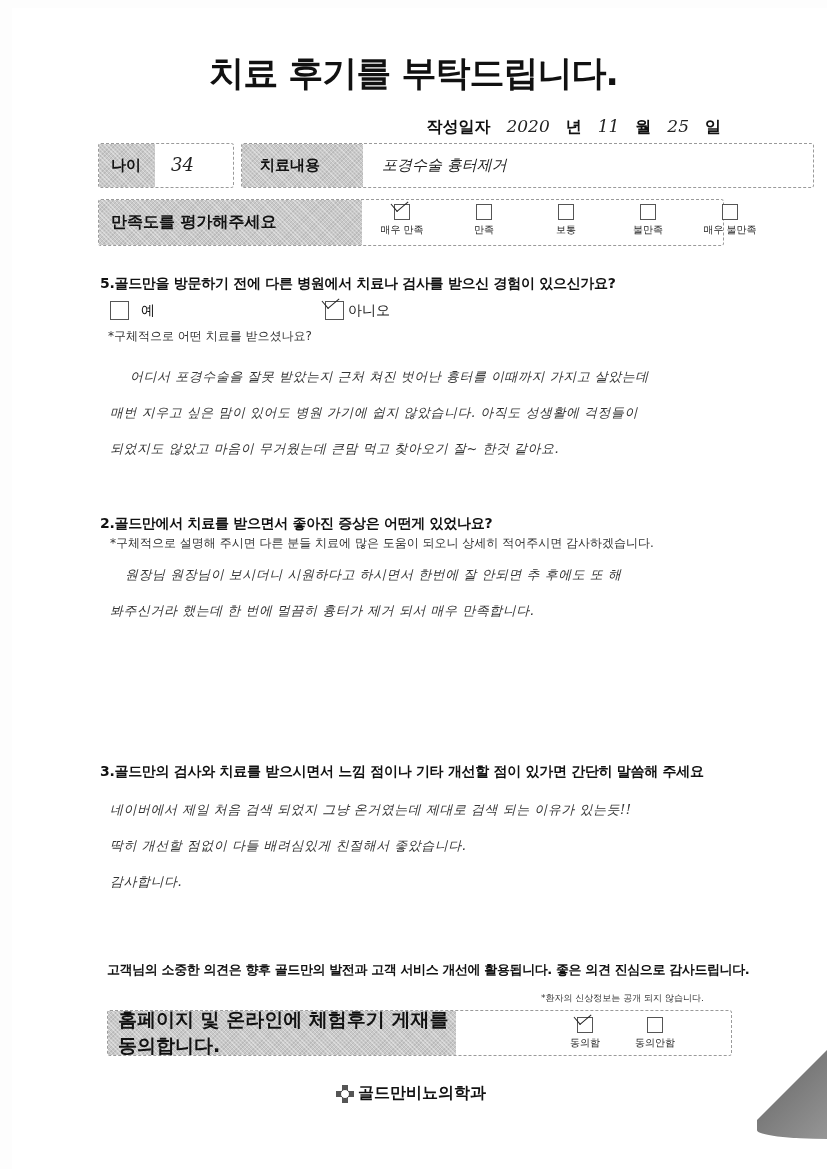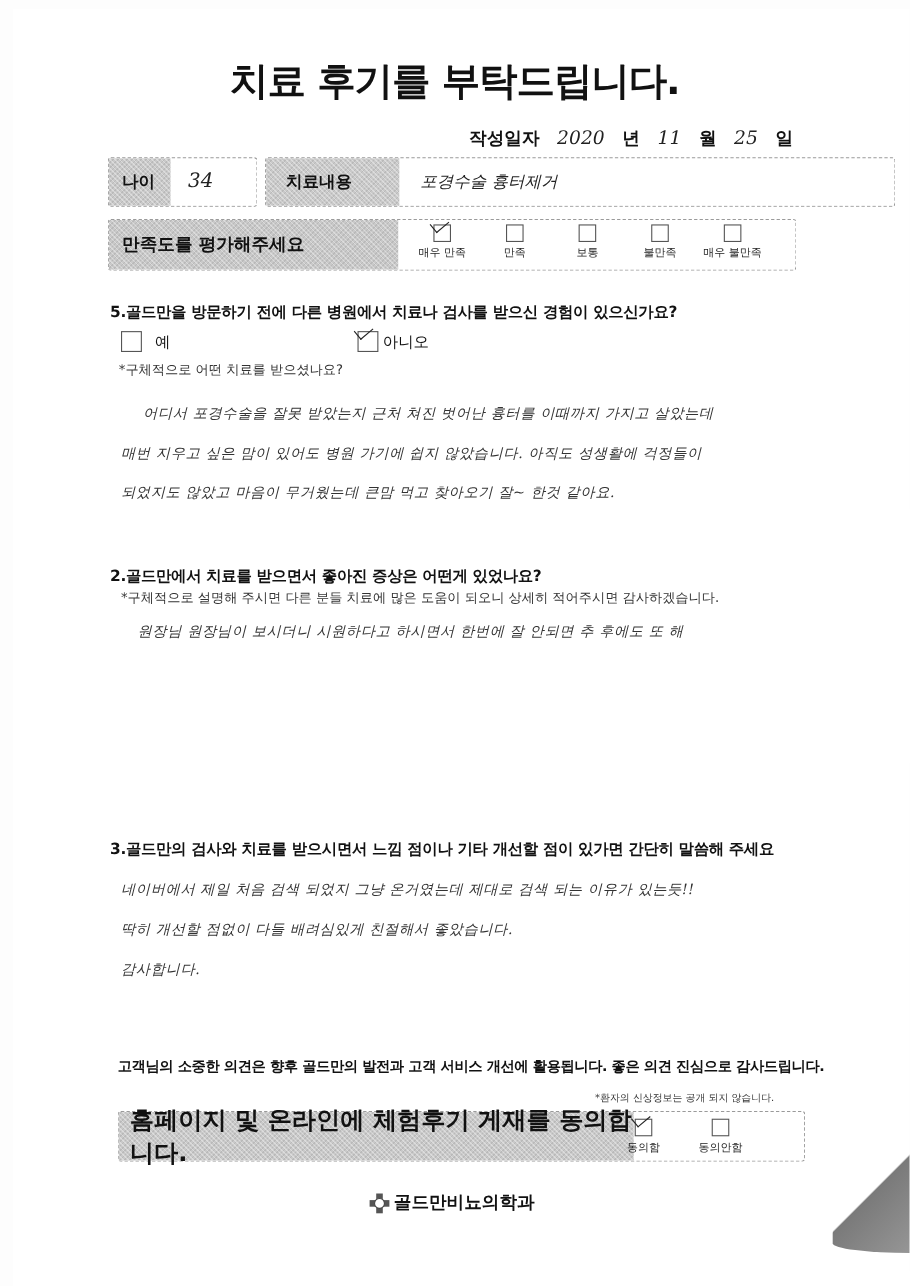--- a/index.html
+++ b/index.html
@@ -35,36 +35,36 @@
     .tx-box .val { position: absolute; left: 140px; top: 12px; font-size: 15px; }
 
     .row2 { top: 199px; height: 47px; }
     .sat-box { left: 98px; width: 626px; }
     .sat-box .label-cell { left: 0; width: 263px; padding-left: 12px; font-size: 16px; }
     .options { position: absolute; top: 4px; display: flex; }
     .opt { display: flex; flex-direction: column; align-items: center; font-size: 10px; color: #222; }
     .cb { width: 16px; height: 16px; border: 1px solid #555; background: #fff; position: relative; margin-bottom: 3px; }
     .cb.checked::after { content: ""; position: absolute; left: 2px; top: -3px; width: 14px; height: 9px;
       border-left: 1.5px solid #222; border-bottom: 1.5px solid #222; transform: rotate(-40deg); transform-origin: left bottom; }
-    .sat-opts { left: 270px; gap: 0; text-align: right; }
+    .sat-opts { left: 270px; gap: 16px; text-align: right; }
     .sat-opts .opt { width: 66px; }
 
     .q { position: absolute; left: 100px; font-size: 14px; font-weight: 700; letter-spacing: -0.3px; }
     .sub { position: absolute; font-size: 12px; color: #333; }
     .yn { position: absolute; top: 301px; display: flex; align-items: center; gap: 12px; font-size: 14px; }
     .yn .cb { width: 19px; height: 19px; margin: 0; }
 
     .ans { position: absolute; left: 110px; width: 620px; font-size: 13px; color: #333; line-height: 1;
       font-family: "DejaVu Serif", "Liberation Serif", serif; font-style: italic; letter-spacing: 0.5px; }
     .ans div { height: 36px; white-space: nowrap; overflow: hidden; }
 
     .closing { position: absolute; top: 961px; left: 107px; font-size: 13px; font-weight: 700; letter-spacing: -0.4px; }
     .privacy { position: absolute; top: 992px; left: 528px; font-size: 9px; color: #333; margin-left: 13px; }
     .agree-box { left: 107px; width: 625px; top: 1010px; height: 46px; }
-    .agree-box .label-cell { left: 0; width: 468px; padding-left: 10px; font-size: 22px; }
+    .agree-box .label-cell { left: 0; width: 348px; padding-left: 10px; font-size: 19px; }
     .agree-opts { left: 450px; top: 6px; gap: 16px; }
     .agree-opts .opt { width: 54px; }
 
     .logo { position: absolute; top: 1083px; left: 336px; display: flex; align-items: center; gap: 4px; font-size: 16px; font-weight: 700; }
     .logo-mark { width: 18px; height: 18px; position: relative; }
     .logo-mark::before { content: ""; position: absolute; left: 6px; top: 0; width: 6px; height: 18px; background: #555; }
     .logo-mark::after { content: ""; position: absolute; left: 0; top: 6px; width: 18px; height: 6px; background: #555; }
     .logo-mark span { position: absolute; left: 4px; top: 4px; width: 10px; height: 10px; border-radius: 50%; background: #fff; border: 1.5px solid #444; z-index: 1; }
   </style>
 </head>
@@ -133,20 +133,21 @@
 <div class="ans" style="top:370px;">
   <div style="padding-left:20px;">어디서 포경수술을 잘못 받았는지 근처 쳐진 벗어난 흉터를 이때까지 가지고 살았는데</div>
   <div>매번 지우고 싶은 맘이 있어도 병원 가기에 쉽지 않았습니다. 아직도 성생활에 걱정들이</div>
   <div>되었지도 않았고 마음이 무거웠는데 큰맘 먹고 찾아오기 잘~ 한것 같아요.</div>
 </div>
 
 <div class="q" style="top:515px;">2.골드만에서 치료를 받으면서 좋아진 증상은 어떤게 있었나요?</div>
 <div class="sub" style="top:535px; left:110px;">*구체적으로 설명해 주시면 다른 분들 치료에 많은 도움이 되오니 상세히 적어주시면 감사하겠습니다.</div>
 <div class="ans" style="top:568px;">
   <div style="padding-left:15px;">원장님 원장님이 보시더니 시원하다고 하시면서 한번에 잘 안되면 추 후에도 또 해</div>
+  <div>봐주신거라 했는데 한 번에 멀끔히 흉터가 제거 되서 매우 만족합니다.</div>
 </div>
 
 <div class="q" style="top:763px;">3.골드만의 검사와 치료를 받으시면서 느낌 점이나 기타 개선할 점이 있가면 간단히 말씀해 주세요</div>
 <div class="ans" style="top:803px;">
   <div>네이버에서 제일 처음 검색 되었지 그냥 온거였는데 제대로 검색 되는 이유가 있는듯!!</div>
   <div>딱히 개선할 점없이 다들 배려심있게 친절해서 좋았습니다.</div>
   <div>감사합니다.</div>
 </div>
 
 <div class="closing">고객님의 소중한 의견은 향후 골드만의 발전과 고객 서비스 개선에 활용됩니다. 좋은 의견 진심으로 감사드립니다.</div>

